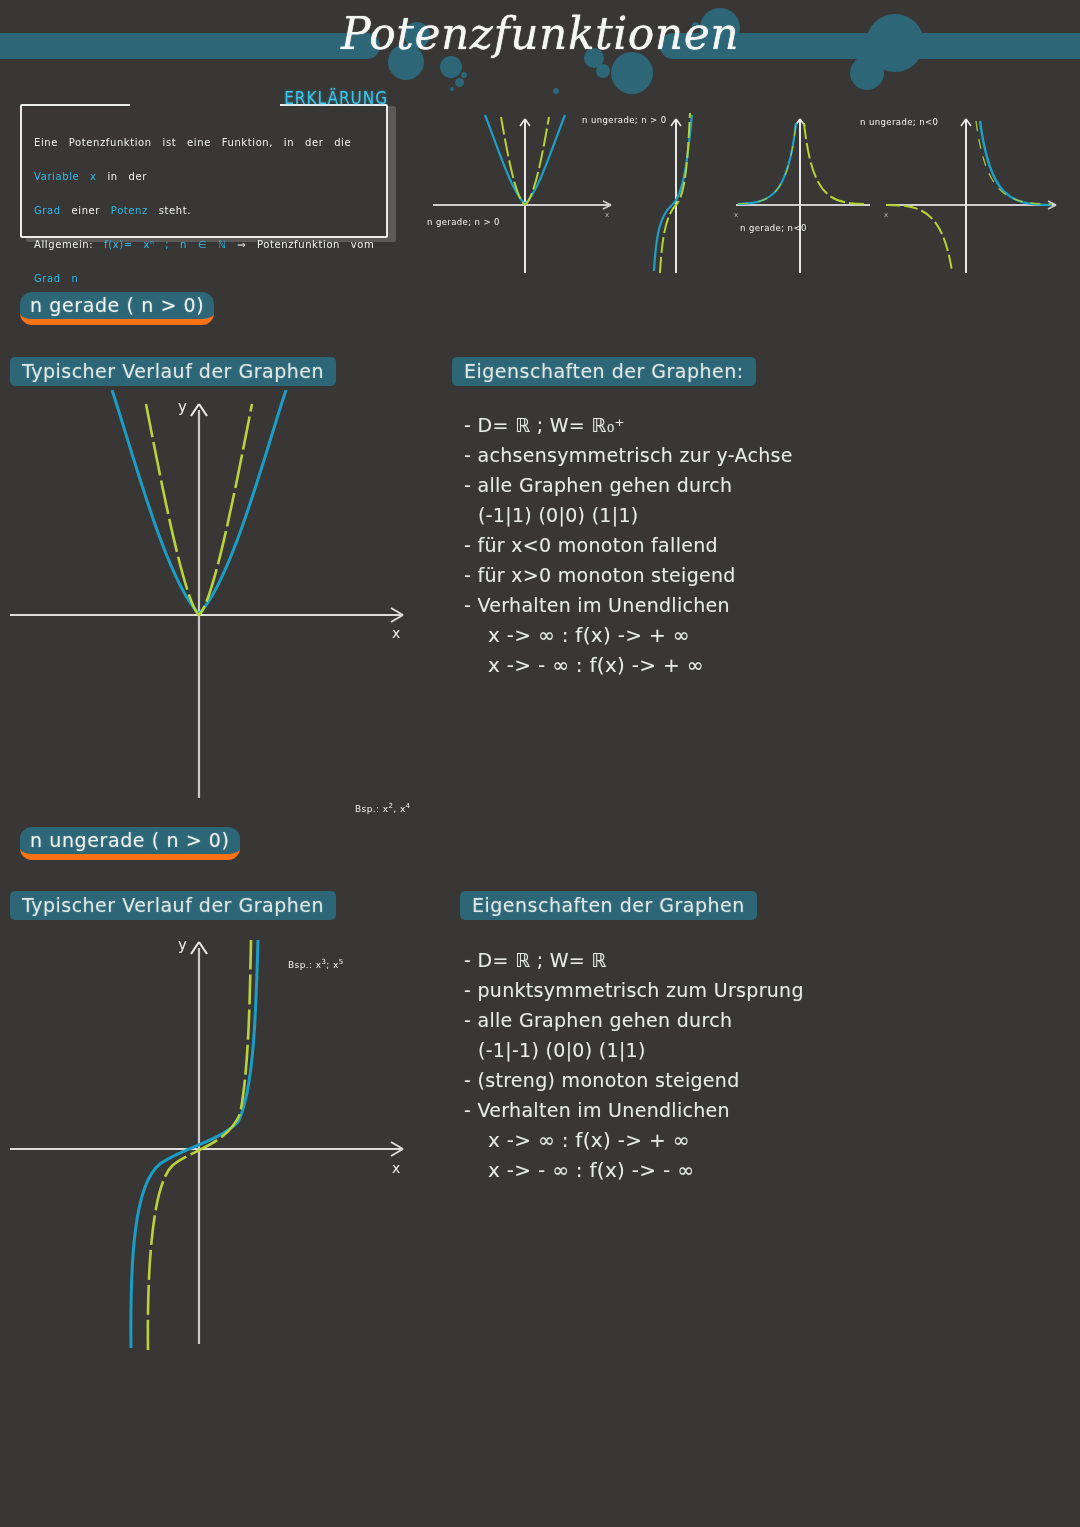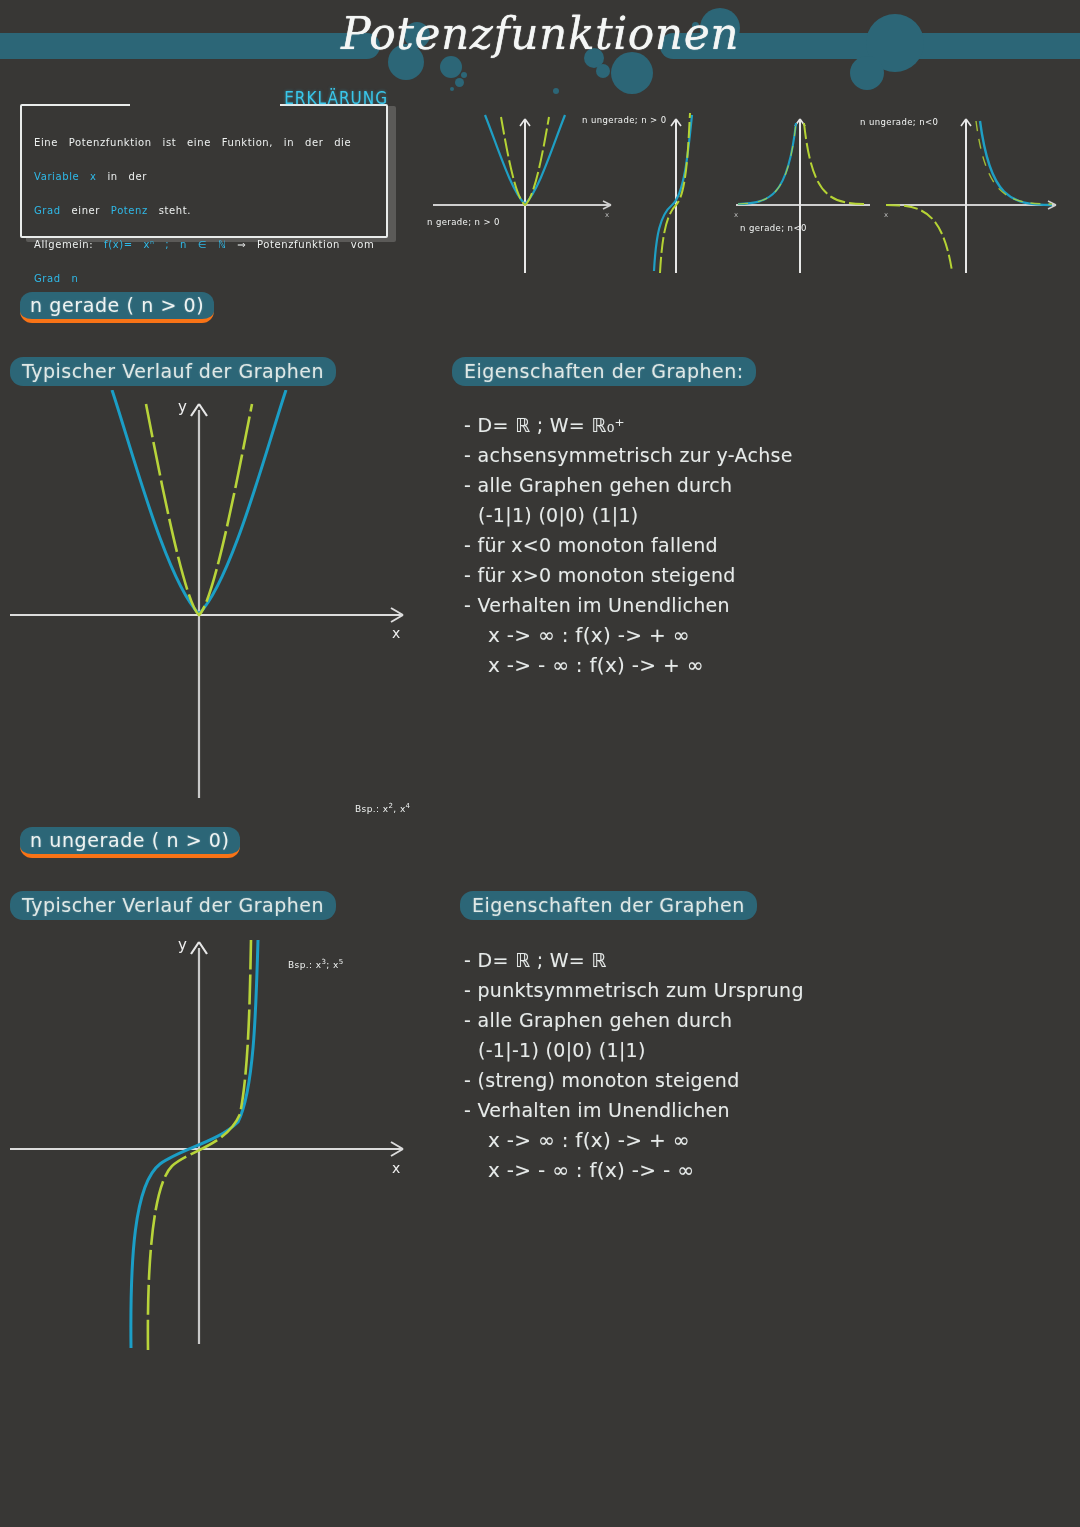--- a/index.html
+++ b/index.html
@@ -63,26 +63,26 @@
     font-size: 8.5px; color: #f2f4f3; letter-spacing: .4px; white-space: nowrap;
   }
 
   
   .sect-head {
     position: absolute;
     background: #2c6677; border-radius: 12px;
     padding: 2px 10px 3px 10px;
     font-family: "DejaVu Sans", sans-serif;
     font-size: 19px; color: #eef3f2; letter-spacing: .6px;
-    border-bottom: 4px solid #f97316;
+    border-bottom: 6px solid #f97316;
     text-shadow: 0 0 2px rgba(255,255,255,.35);
   }
   .sub-head {
     position: absolute;
-    background: #2c6677; border-radius: 13px;
+    background: #2c6677; border-radius: 5px;
     padding: 3px 12px 4px 12px;
     font-family: "DejaVu Sans", sans-serif;
     font-size: 19px; color: #dfe8e6; letter-spacing: .5px;
     text-shadow: 0 0 2px rgba(255,255,255,.3);
     white-space: nowrap;
   }
 
   
   .props {
     position: absolute;

